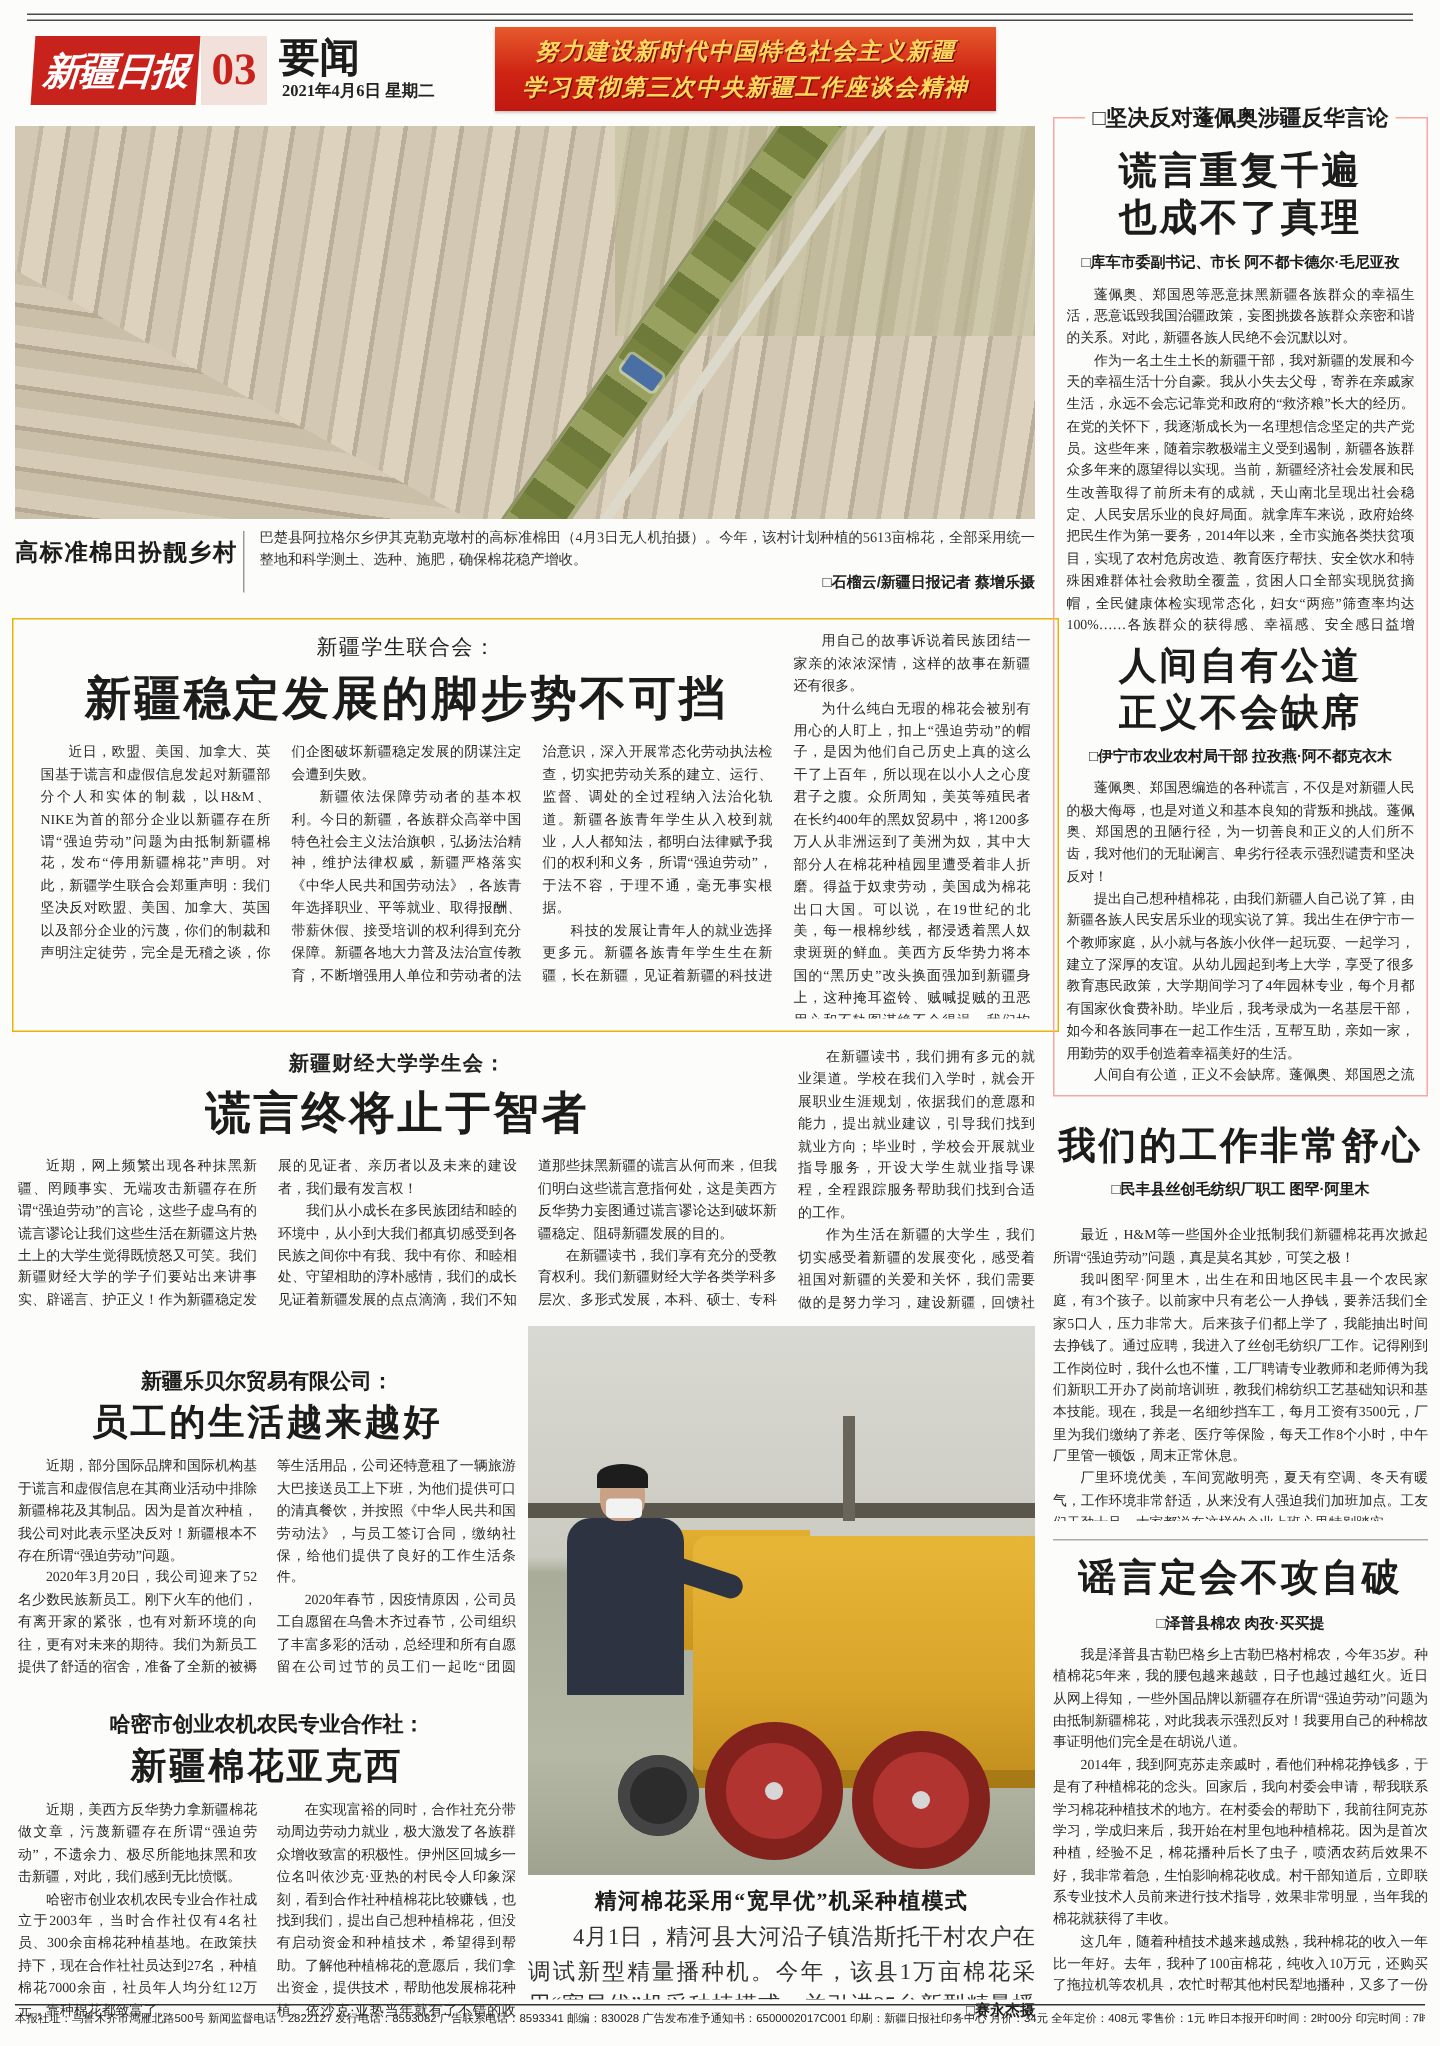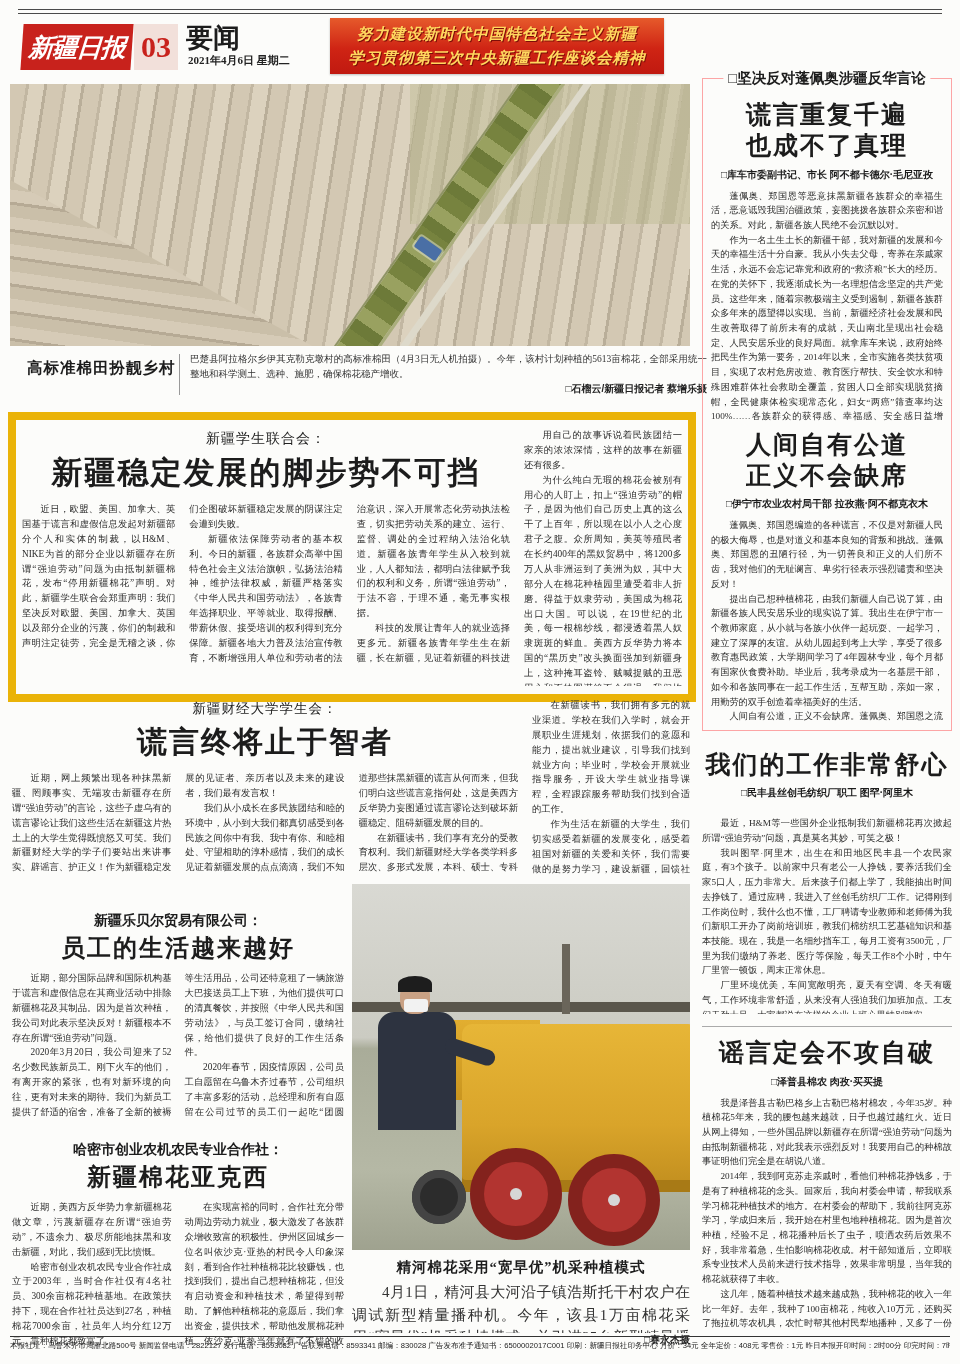--- a/index.html
+++ b/index.html
@@ -35,40 +35,40 @@
   .photo1 .green-patch{position:absolute;right:-20px;top:-20px;width:300px;height:160px;
     background:repeating-linear-gradient(99deg,#c8c3a2 0 14px,#b5b18d 14px 26px);opacity:.7;}
   .photo1 .treeline{position:absolute;left:562px;top:-10px;width:470px;height:34px;
     transform-origin:0 0;transform:rotate(125deg);
     background:repeating-linear-gradient(90deg,#77833f 0 16px,#99a160 16px 30px,#6d7a39 30px 42px);
     border-top:3px solid #aaae7d;border-bottom:2px solid #8f9465;}
   .photo1 .road{position:absolute;left:586px;top:-6px;width:470px;height:7px;
     transform-origin:0 0;transform:rotate(125deg);background:#ddd9ca;}
   .photo1 .truck{position:absolute;left:405px;top:158px;width:26px;height:13px;
     background:#4a6fa5;border-radius:2px;box-shadow:0 0 0 2px rgba(255,255,255,.4);transform:rotate(35deg);}
-  .caption-row{position:absolute;left:27px;top:352px;width:680px;display:flex;align-items:flex-start;}
+  .caption-row{position:absolute;left:10px;top:352px;width:680px;display:flex;align-items:flex-start;}
   .caption-title{width:152px;font-size:15.5px;font-weight:bold;padding-top:6px;letter-spacing:1px;}
   .caption-sep{width:1px;align-self:stretch;background:#999;margin:2px 10px 2px 0;}
   .caption-body{flex:1;font-size:9.5px;line-height:1.55;text-align:justify;color:#333;}
   .caption-credit{text-align:right;font-weight:bold;font-size:10px;color:#222;
     font-family:"Liberation Sans","DejaVu Sans",sans-serif;}
   
   .red-box{position:absolute;left:8px;top:412px;width:660px;height:258px;
-    border:8px solid #eab308;padding:8px 6px;display:flex;gap:14px;background:#fcfcfa;}
+    border:1px solid #eab308;padding:8px 18px;display:flex;gap:14px;background:#fcfcfa;}
   .red-box .main{flex:1;min-width:0;}
   .kicker{font-size:14px;text-align:center;letter-spacing:1px;color:#222;margin:2px 0 4px;}
   .big-headline{font-size:31px;font-weight:bold;text-align:center;letter-spacing:2px;margin:0 0 8px;}
   .cols3{column-count:3;column-gap:14px;height:176px;overflow:hidden;}
   .side-col{width:158px;flex:0 0 158px;overflow:hidden;}
   .bodytext{font-size:9.3px;line-height:1.6;text-align:justify;color:#2a2a2a;}
   .bodytext p{margin:0;text-indent:2em;}
   
   .campus{position:absolute;left:12px;top:698px;width:678px;height:178px;display:flex;gap:14px;}
   .campus .main{flex:1;min-width:0;}
-  .campus .kicker{font-size:13.5px;margin-top:2px;}
+  .campus .kicker{font-size:13.5px;margin-top:2px;font-weight:bold;}
   .campus .big-headline{font-size:30px;}
   .campus .cols3{height:116px;}
   .campus .side-col{height:176px;}
   
   .left-rail{position:absolute;left:12px;top:912px;width:332px;}
   .sub-kicker{font-size:14px;font-weight:bold;text-align:center;margin:0 0 2px;}
   .sub-headline{font-size:24px;font-weight:bold;text-align:center;letter-spacing:2px;margin:0 0 7px;}
   .cols2{column-count:2;column-gap:13px;overflow:hidden;}
   .art-a .cols2{height:158px;}
   .art-b{margin-top:12px;}

